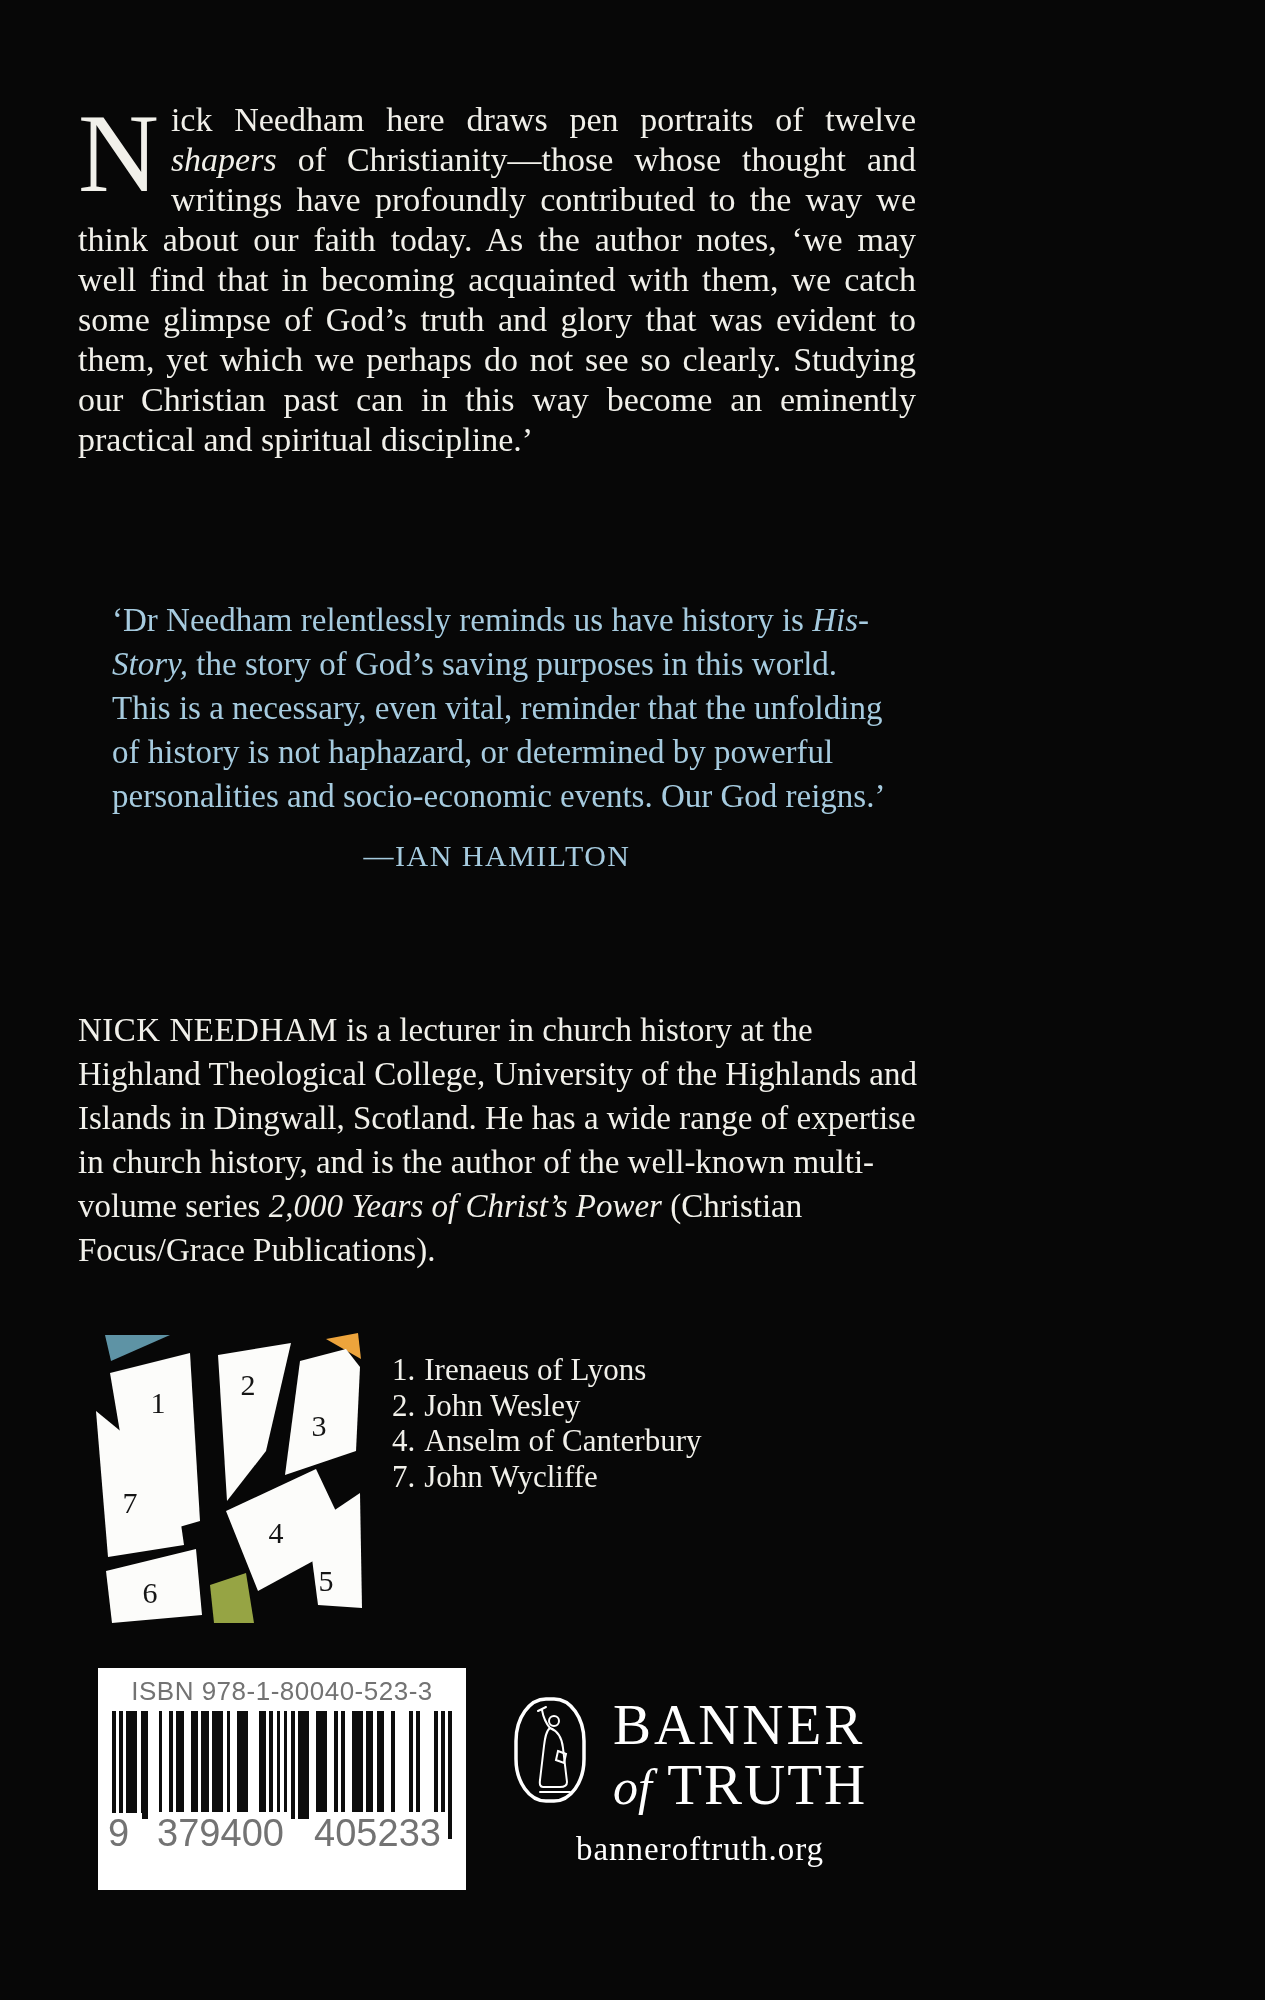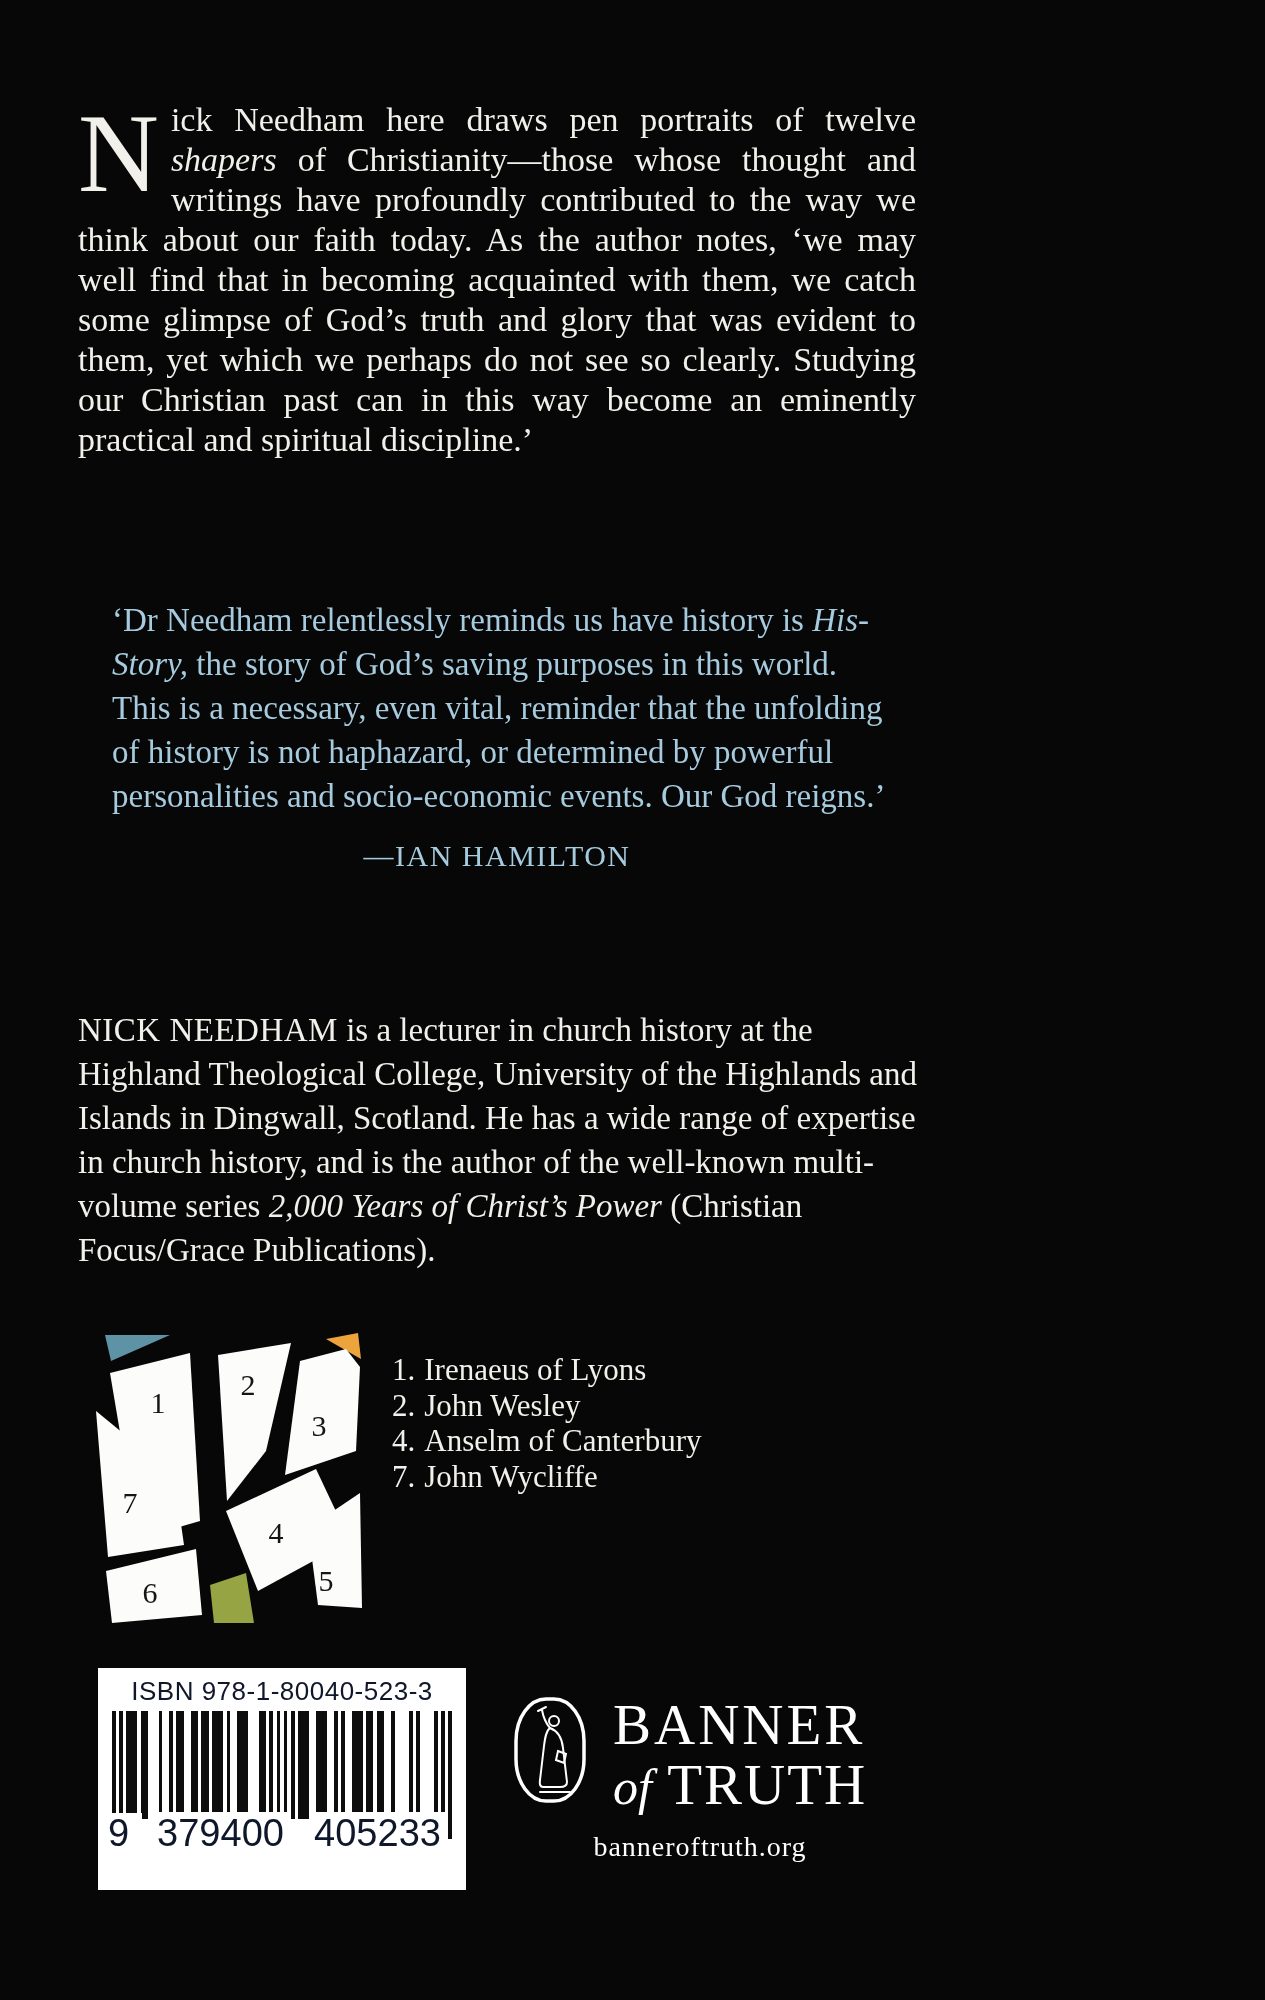--- a/index.html
+++ b/index.html
@@ -62,21 +62,21 @@
     position:absolute;left:392px;top:1352px;width:360px;
     list-style:none;
     font-size:31px;line-height:35.5px;
     color:var(--body-text);
   }
   .figures .name{margin-left:9px;}
   
   .barcode-box{
     position:absolute;left:98px;top:1668px;width:368px;height:222px;
     background:var(--barcode-bg);
-    color:#0f172a;
+    color:#737373;
     font-family:"Liberation Sans","DejaVu Sans",sans-serif;
     text-align:center;
   }
   .isbn-label{
     margin-top:8px;
     font-size:26px;letter-spacing:0.5px;
     white-space:nowrap;
   }
   .bars{display:block;margin:4px auto 0;}
   .digits-row{
@@ -88,21 +88,21 @@
   .digits-row .grp{flex:1;text-align:center;}
   .digits-row .grp span{background:var(--barcode-bg);padding:0 5px;}
   
   .publisher{position:absolute;left:505px;top:1696px;width:390px;color:#fff;}
   .publisher-row{display:flex;align-items:flex-start;}
   .publisher-mark{margin-left:8px;flex:0 0 auto;}
   .publisher-name{margin-left:26px;line-height:1;}
   .pub-line1{font-size:57px;letter-spacing:3px;}
   .pub-line2{font-size:57px;letter-spacing:2px;margin-top:3px;}
   .pub-line2 .of{font-style:italic;font-size:50px;letter-spacing:0;}
-  .website{margin-top:18px;text-align:center;font-size:28px;letter-spacing:1px;}
+  .website{margin-top:18px;text-align:center;font-size:33px;letter-spacing:1px;}
 </style>
 </head>
 <body>
 
 <div class="cover">
 
   <div class="blurb">
     <span class="drop-cap">N</span><span>ick Needham here draws pen portraits of twelve </span><span class="italic">shapers</span><span> of Christianity—those whose thought and writings have profoundly contributed to the way we think about our faith today. As the author notes, ‘we may well find that in becoming acquainted with them, we catch some glimpse of God’s truth and glory that was evident to them, yet which we perhaps do not see so clearly. Studying our Christian past can in this way become an eminently practical and spiritual discipline.’</span>
   </div>
 

